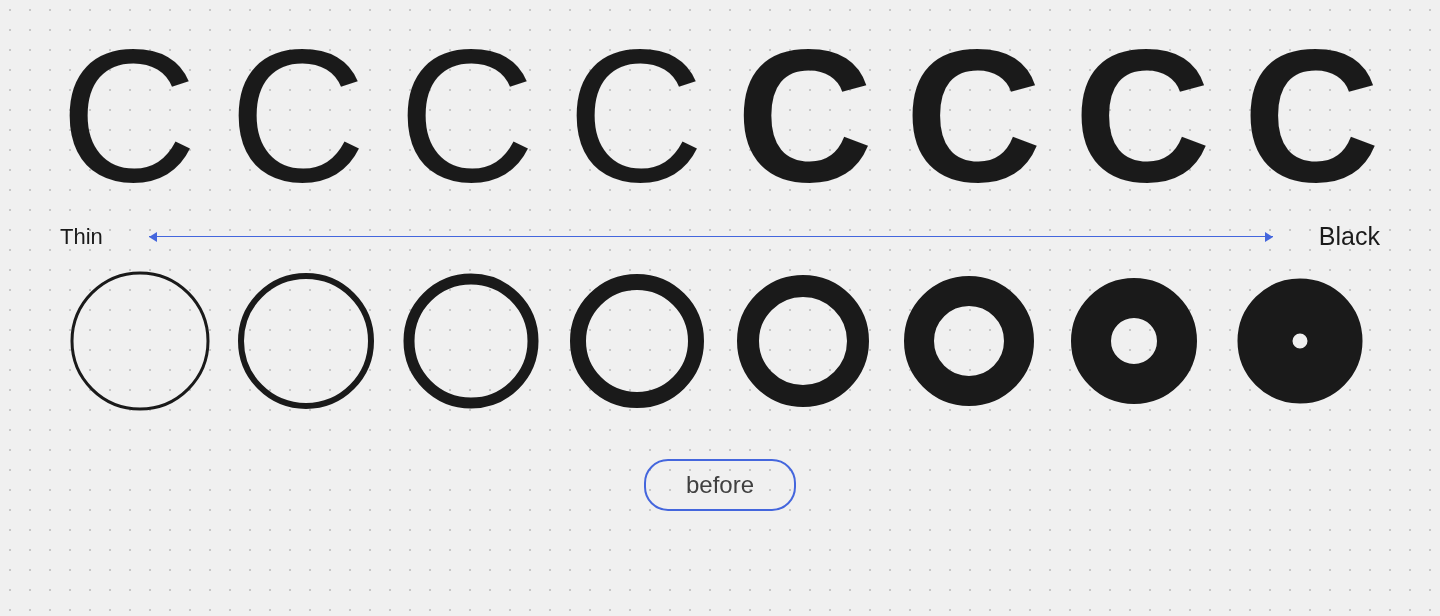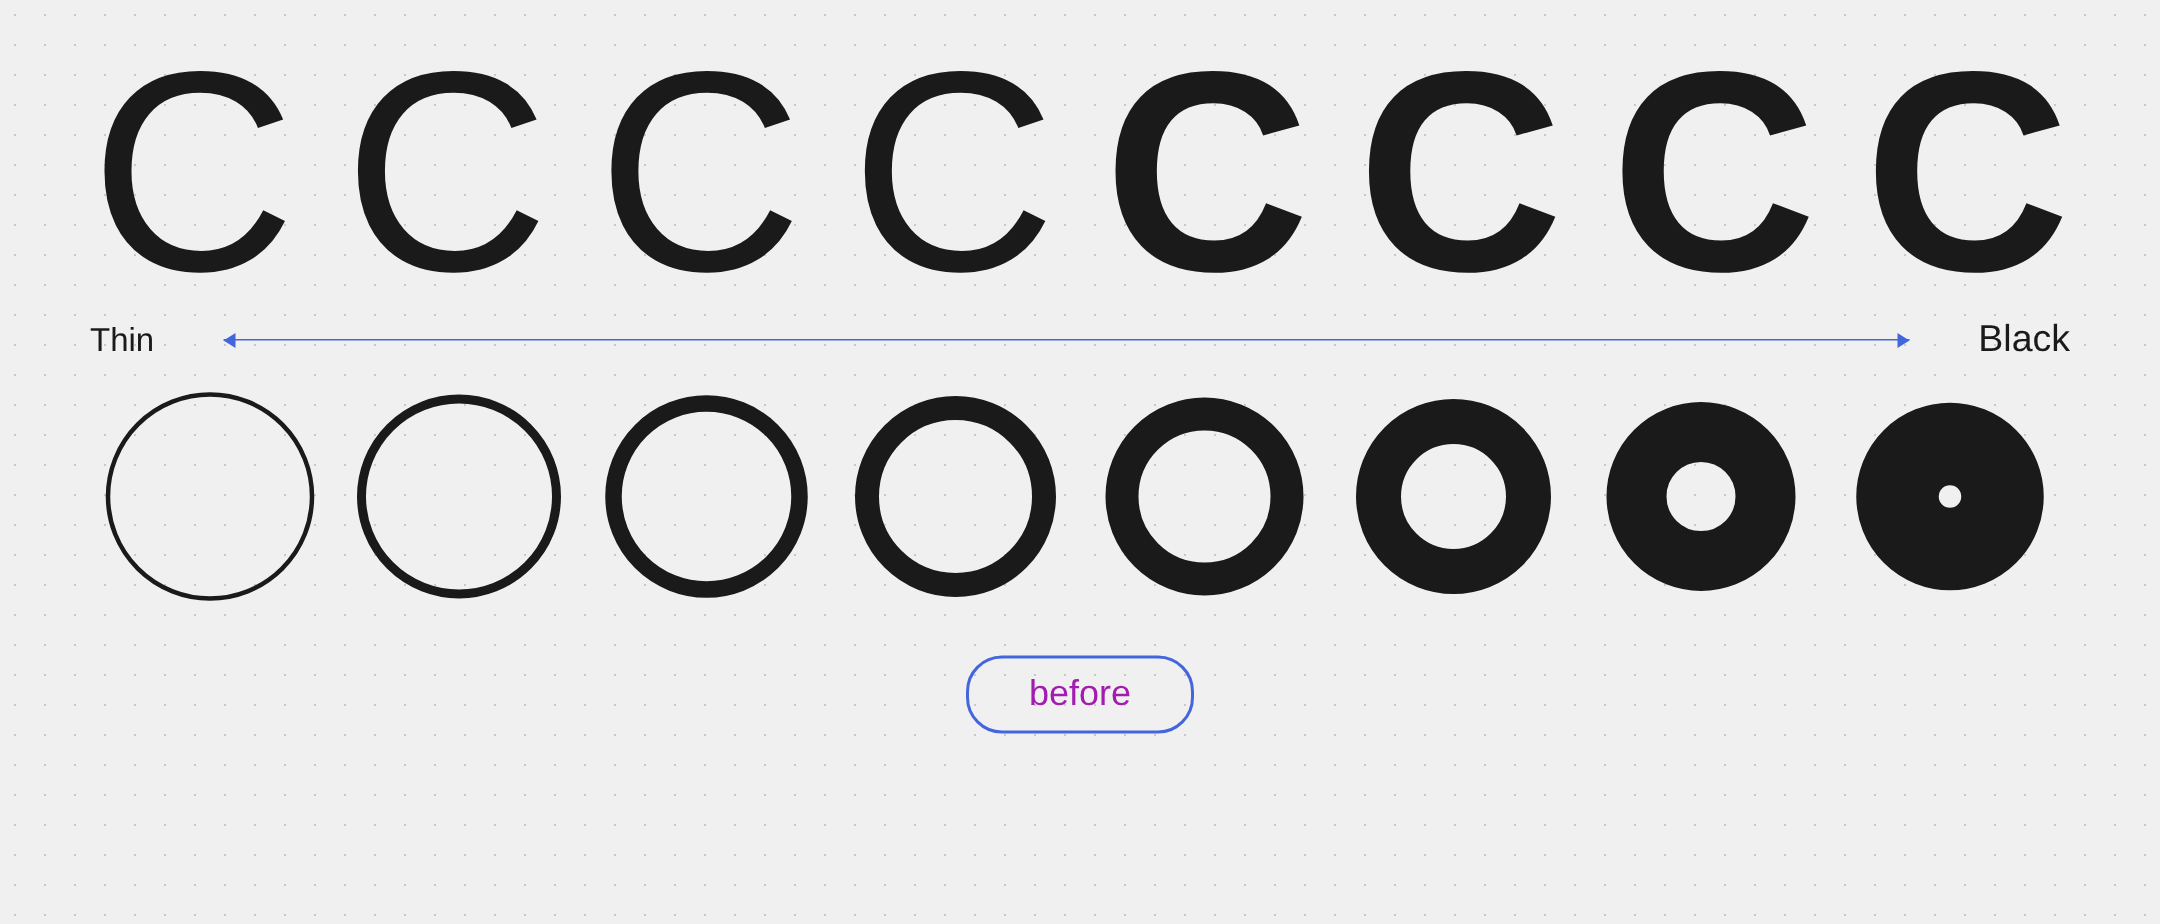--- a/index.html
+++ b/index.html
@@ -43,21 +43,21 @@
       font-size: 190px;
     }
 
     
     .arrow-row {
       display: flex;
       align-items: center;
       width: 100%;
       padding: 0 30px;
       position: relative;
-      margin-top: 2px;
+      margin-top: 12px;
       gap: 34px;
     }
 
     .arrow-line {
       flex: 1;
       height: 1px;
       background-color: #4466dd;
       position: relative;
     }
 
@@ -112,25 +112,25 @@
     .circle-item {
       width: 160px;
       height: 160px;
       display: flex;
       align-items: center;
       justify-content: center;
     }
 
     
     .before-button {
-      margin-top: 26px;
+      margin-top: 38px;
       border: 2px solid #4466dd;
       border-radius: 24px;
       padding: 10px 40px;
-      color: #a21caf;
+      color: #404040;
       font-size: 24px;
       font-weight: 400;
       background: transparent;
       cursor: pointer;
     }
   </style>
 </head>
 <body>
 
 <div class="main-content">

